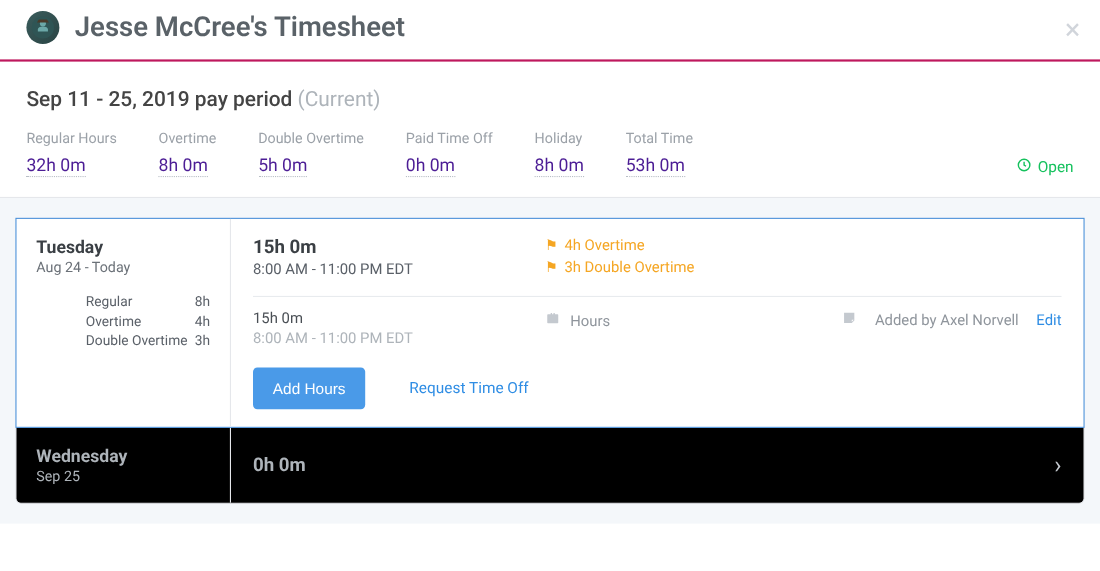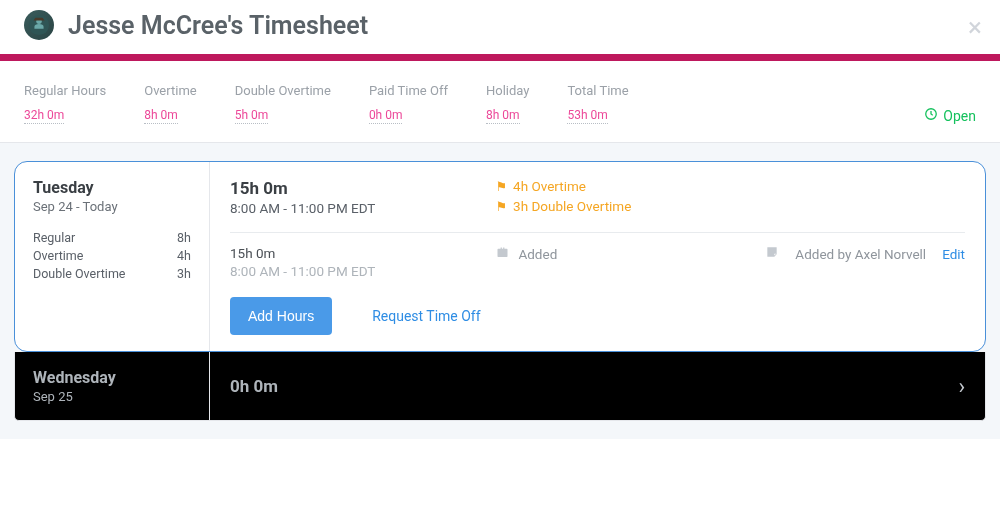--- a/index.html
+++ b/index.html
@@ -8,21 +8,21 @@
       background: #fff;
       color: #444;
       width: 1000px;
       height: 519px;
       overflow: hidden;
     }
     .header {
       display: flex;
       align-items: center;
       padding: 10px 24px 14px 24px;
-      border-bottom: 7px solid #be185d;
+      border-bottom: 2px solid #be185d;
       position: relative;
     }
     .avatar {
       width: 30px;
       height: 30px;
       border-radius: 50%;
       background: linear-gradient(135deg, #3a5c5c 0%, #2a4444 100%);
       margin-right: 14px;
       position: relative;
       overflow: hidden;
@@ -65,22 +65,22 @@
     }
     .stat {
       margin-right: 38px;
     }
     .stat-label {
       font-size: 13px;
       color: #9ba1a8;
       margin-bottom: 6px;
     }
     .stat-value {
-      font-size: 12px;
-      color: #ec4899;
+      font-size: 16px;
+      color: #4c1d95;
       border-bottom: 1px dotted #b8bec5;
       display: inline-block;
       padding-bottom: 1px;
     }
     .summary-actions {
       margin-left: auto;
       display: flex;
       align-items: center;
       gap: 30px;
     }
@@ -101,21 +101,21 @@
       font-weight: 500;
       cursor: pointer;
     }
     .body-area {
       background: #f4f7fa;
       padding: 18px 14px;
     }
     .day-card {
       background: #fff;
       border: 1px solid #4a90d9;
-      border-radius: 13px;
+      border-radius: 0;
       display: flex;
       margin-bottom: 0;
     }
     .day-left {
       width: 195px;
       padding: 16px 18px;
       border-right: 1px solid #e5e7eb;
     }
     .day-name {
       font-size: 16px;
@@ -127,20 +127,21 @@
       color: #6b7178;
       margin-top: 2px;
       margin-bottom: 16px;
     }
     .breakdown-row {
       display: flex;
       justify-content: space-between;
       font-size: 12.5px;
       color: #5a6068;
       margin-bottom: 3px;
+      margin-left: 45px;
     }
     .day-right {
       flex: 1;
       padding: 16px 20px;
     }
     .day-top {
       display: flex;
       gap: 120px;
     }
     .hours-block .big-hours {
@@ -269,20 +270,24 @@
       <path d="M7 14c0-2 2-3 5-3s5 1 5 3v2H7v-2z" fill="#6ba8a8"></path>
       <circle cx="12" cy="8" r="3" fill="#6ba8a8"></circle>
       <path d="M6 7h12l-2-3H8z" fill="#4a3a2a"></path>
     </svg>
   </div>
   <div class="page-title">Jesse McCree's Timesheet</div>
   <div class="close-icon">×</div>
 </div>
 
 <div class="summary-section">
+  <div class="pay-period">
+    <span>Sep 11 - 25, 2019 pay period</span>
+    <span class="current">(Current)</span>
+  </div>
   <div class="summary-row">
     <div class="stat">
       <div class="stat-label">Regular Hours</div>
       <div class="stat-value">32h 0m</div>
     </div>
     <div class="stat">
       <div class="stat-label">Overtime</div>
       <div class="stat-value">8h 0m</div>
     </div>
     <div class="stat">
@@ -313,21 +318,21 @@
       </div>
     </div>
   </div>
 </div>
 
 <div class="body-area">
 
   <div class="day-card">
     <div class="day-left">
       <div class="day-name">Tuesday</div>
-      <div class="day-date">Sep 24 - Today</div>
+      <div class="day-date">Aug 24 - Today</div>
       <div class="breakdown-row">
         <span>Regular</span>
         <span>8h</span>
       </div>
       <div class="breakdown-row">
         <span>Overtime</span>
         <span>4h</span>
       </div>
       <div class="breakdown-row">
         <span>Double Overtime</span>
@@ -358,21 +363,21 @@
         <div class="entry-hours">
           <div class="eh-top">15h 0m</div>
           <div class="eh-time">8:00 AM - 11:00 PM EDT</div>
         </div>
         <div class="entry-work">
           <span class="briefcase-icon">
             <svg width="15" height="15" viewBox="0 0 24 24" fill="#c4c9cf">
                 <path d="M9 4h6v2h4a1 1 0 011 1v11a1 1 0 01-1 1H5a1 1 0 01-1-1V7a1 1 0 011-1h4V4zm2 0v2h2V4h-2z"></path>
               </svg>
           </span>
-          <span>Added</span>
+          <span>Hours</span>
         </div>
         <div class="entry-meta">
           <span class="note-icon">
             <svg width="14" height="14" viewBox="0 0 24 24" fill="#c4c9cf">
                 <path d="M4 4h16v12l-4 4H4V4zm12 11v3l3-3h-3z"></path>
               </svg>
           </span>
           <span>Added by Axel Norvell</span>
           <span class="edit-link">Edit</span>
         </div>

